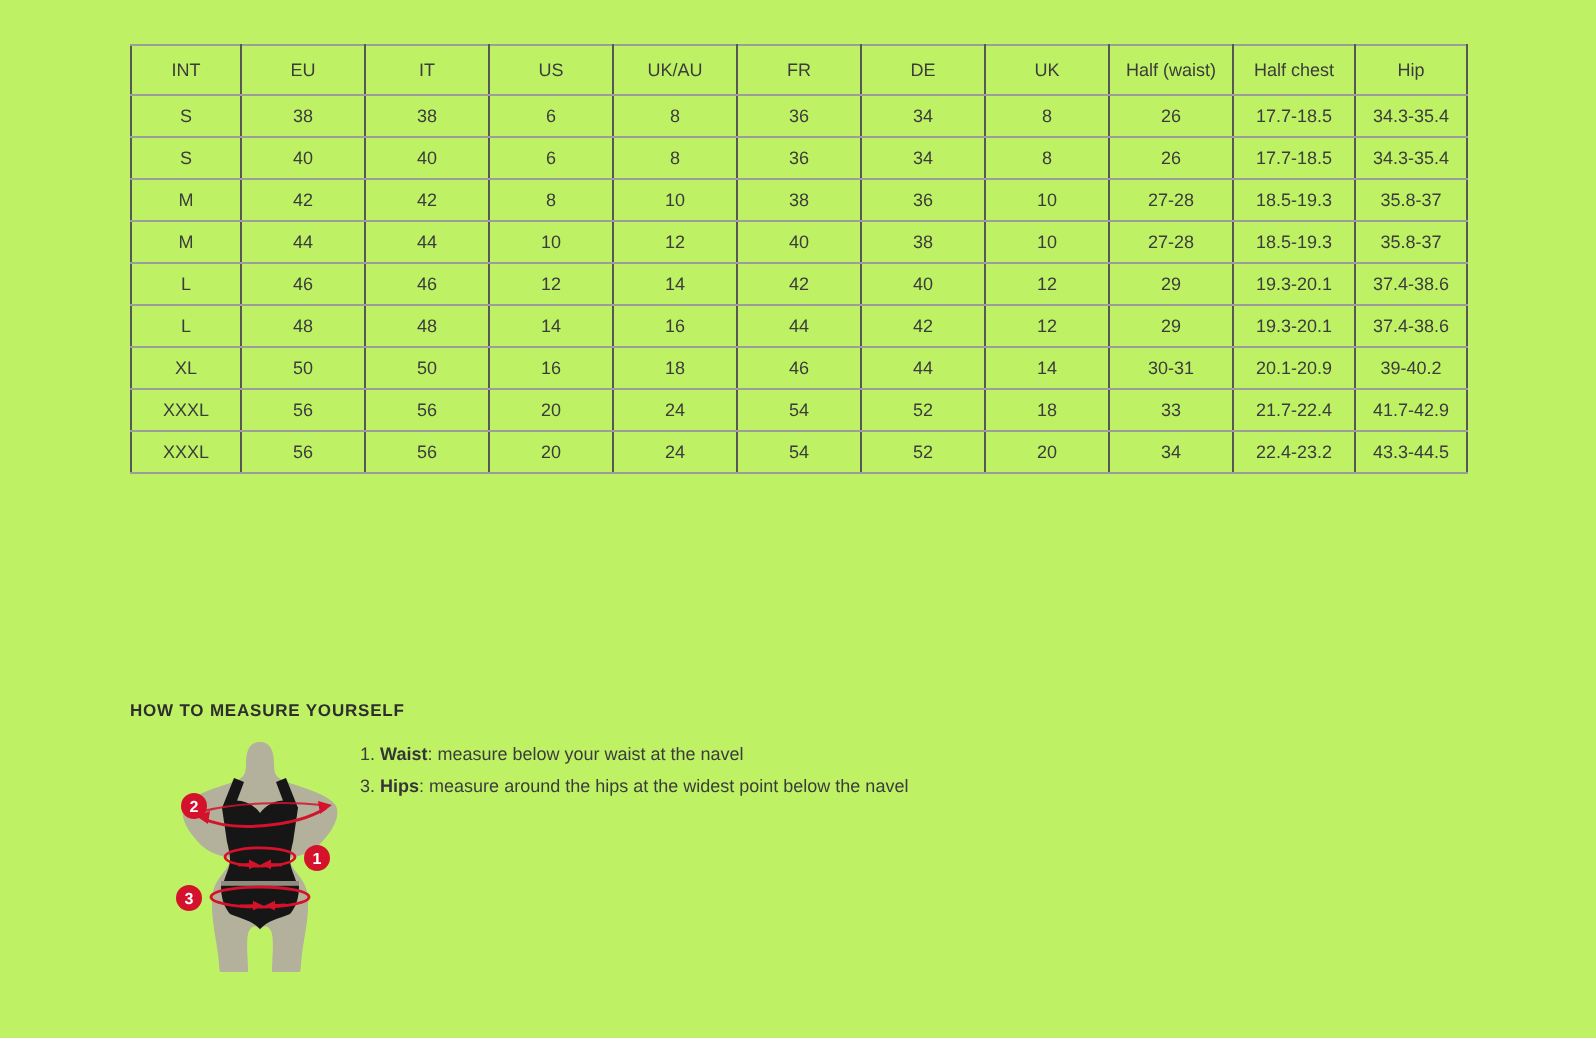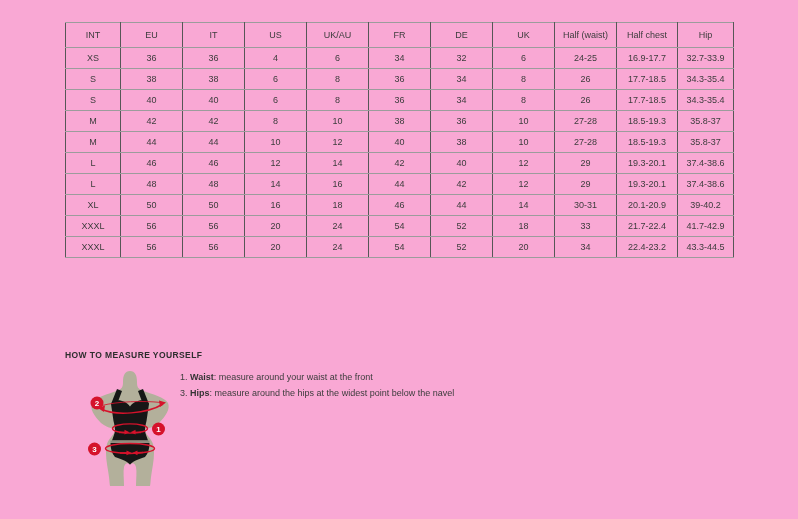--- a/index.html
+++ b/index.html
@@ -2,21 +2,21 @@
 <html><head>
 <meta charset="utf-8">
 <style>
   * { margin:0; padding:0; box-sizing:border-box; }
   html,body { background:#ffffff; }
   body {
     width:798px; height:519px;
     font-family:"Liberation Sans", sans-serif;
     color:#3c3c3c;
   }
-  .page { position:relative; width:798px; height:519px; background:#f9a8d4; overflow:hidden; }
+  .page { position:relative; width:798px; height:519px; background:#bef264; overflow:hidden; }
 
   
   table.size-table {
     position:absolute; left:65px; top:22px; width:668px;
     border-collapse:collapse; table-layout:fixed;
     border:1px solid #454545;
   }
   .size-table th, .size-table td {
     border-top:1px solid #9c9c9c;
     border-bottom:1px solid #9c9c9c;
@@ -69,33 +69,20 @@
           <th>UK/AU</th>
           <th>FR</th>
           <th>DE</th>
           <th>UK</th>
           <th>Half (waist)</th>
           <th>Half chest</th>
           <th>Hip</th>
         </tr>
       </thead>
     <tbody>
-        <tr>
-          <td>XS</td>
-          <td>36</td>
-          <td>36</td>
-          <td>4</td>
-          <td>6</td>
-          <td>34</td>
-          <td>32</td>
-          <td>6</td>
-          <td>24-25</td>
-          <td>16.9-17.7</td>
-          <td>32.7-33.9</td>
-        </tr>
         <tr>
           <td>S</td>
           <td>38</td>
           <td>38</td>
           <td>6</td>
           <td>8</td>
           <td>36</td>
           <td>34</td>
           <td>8</td>
           <td>26</td>
@@ -292,17 +279,17 @@
         <text x="73.5" y="63" text-anchor="middle" font-size="8" font-weight="bold" fill="#ffffff" font-family="Liberation Sans, sans-serif">1</text>
       </g>
       <g>
         <circle cx="9.5" cy="80" r="6.5" fill="#d5122b"></circle>
         <text x="9.5" y="83" text-anchor="middle" font-size="8" font-weight="bold" fill="#ffffff" font-family="Liberation Sans, sans-serif">3</text>
       </g>
     </svg>
   </div>
 
   <ol class="steps">
-    <li class="step"><span>1.</span> <b>Waist</b><span>: measure around your waist at the front</span></li>
+    <li class="step"><span>1.</span> <b>Waist</b><span>: measure below your waist at the navel</span></li>
     <li class="step"><span>3.</span> <b>Hips</b><span>: measure around the hips at the widest point below the navel</span></li>
   </ol>
 
 </div>
 
 </body></html>

